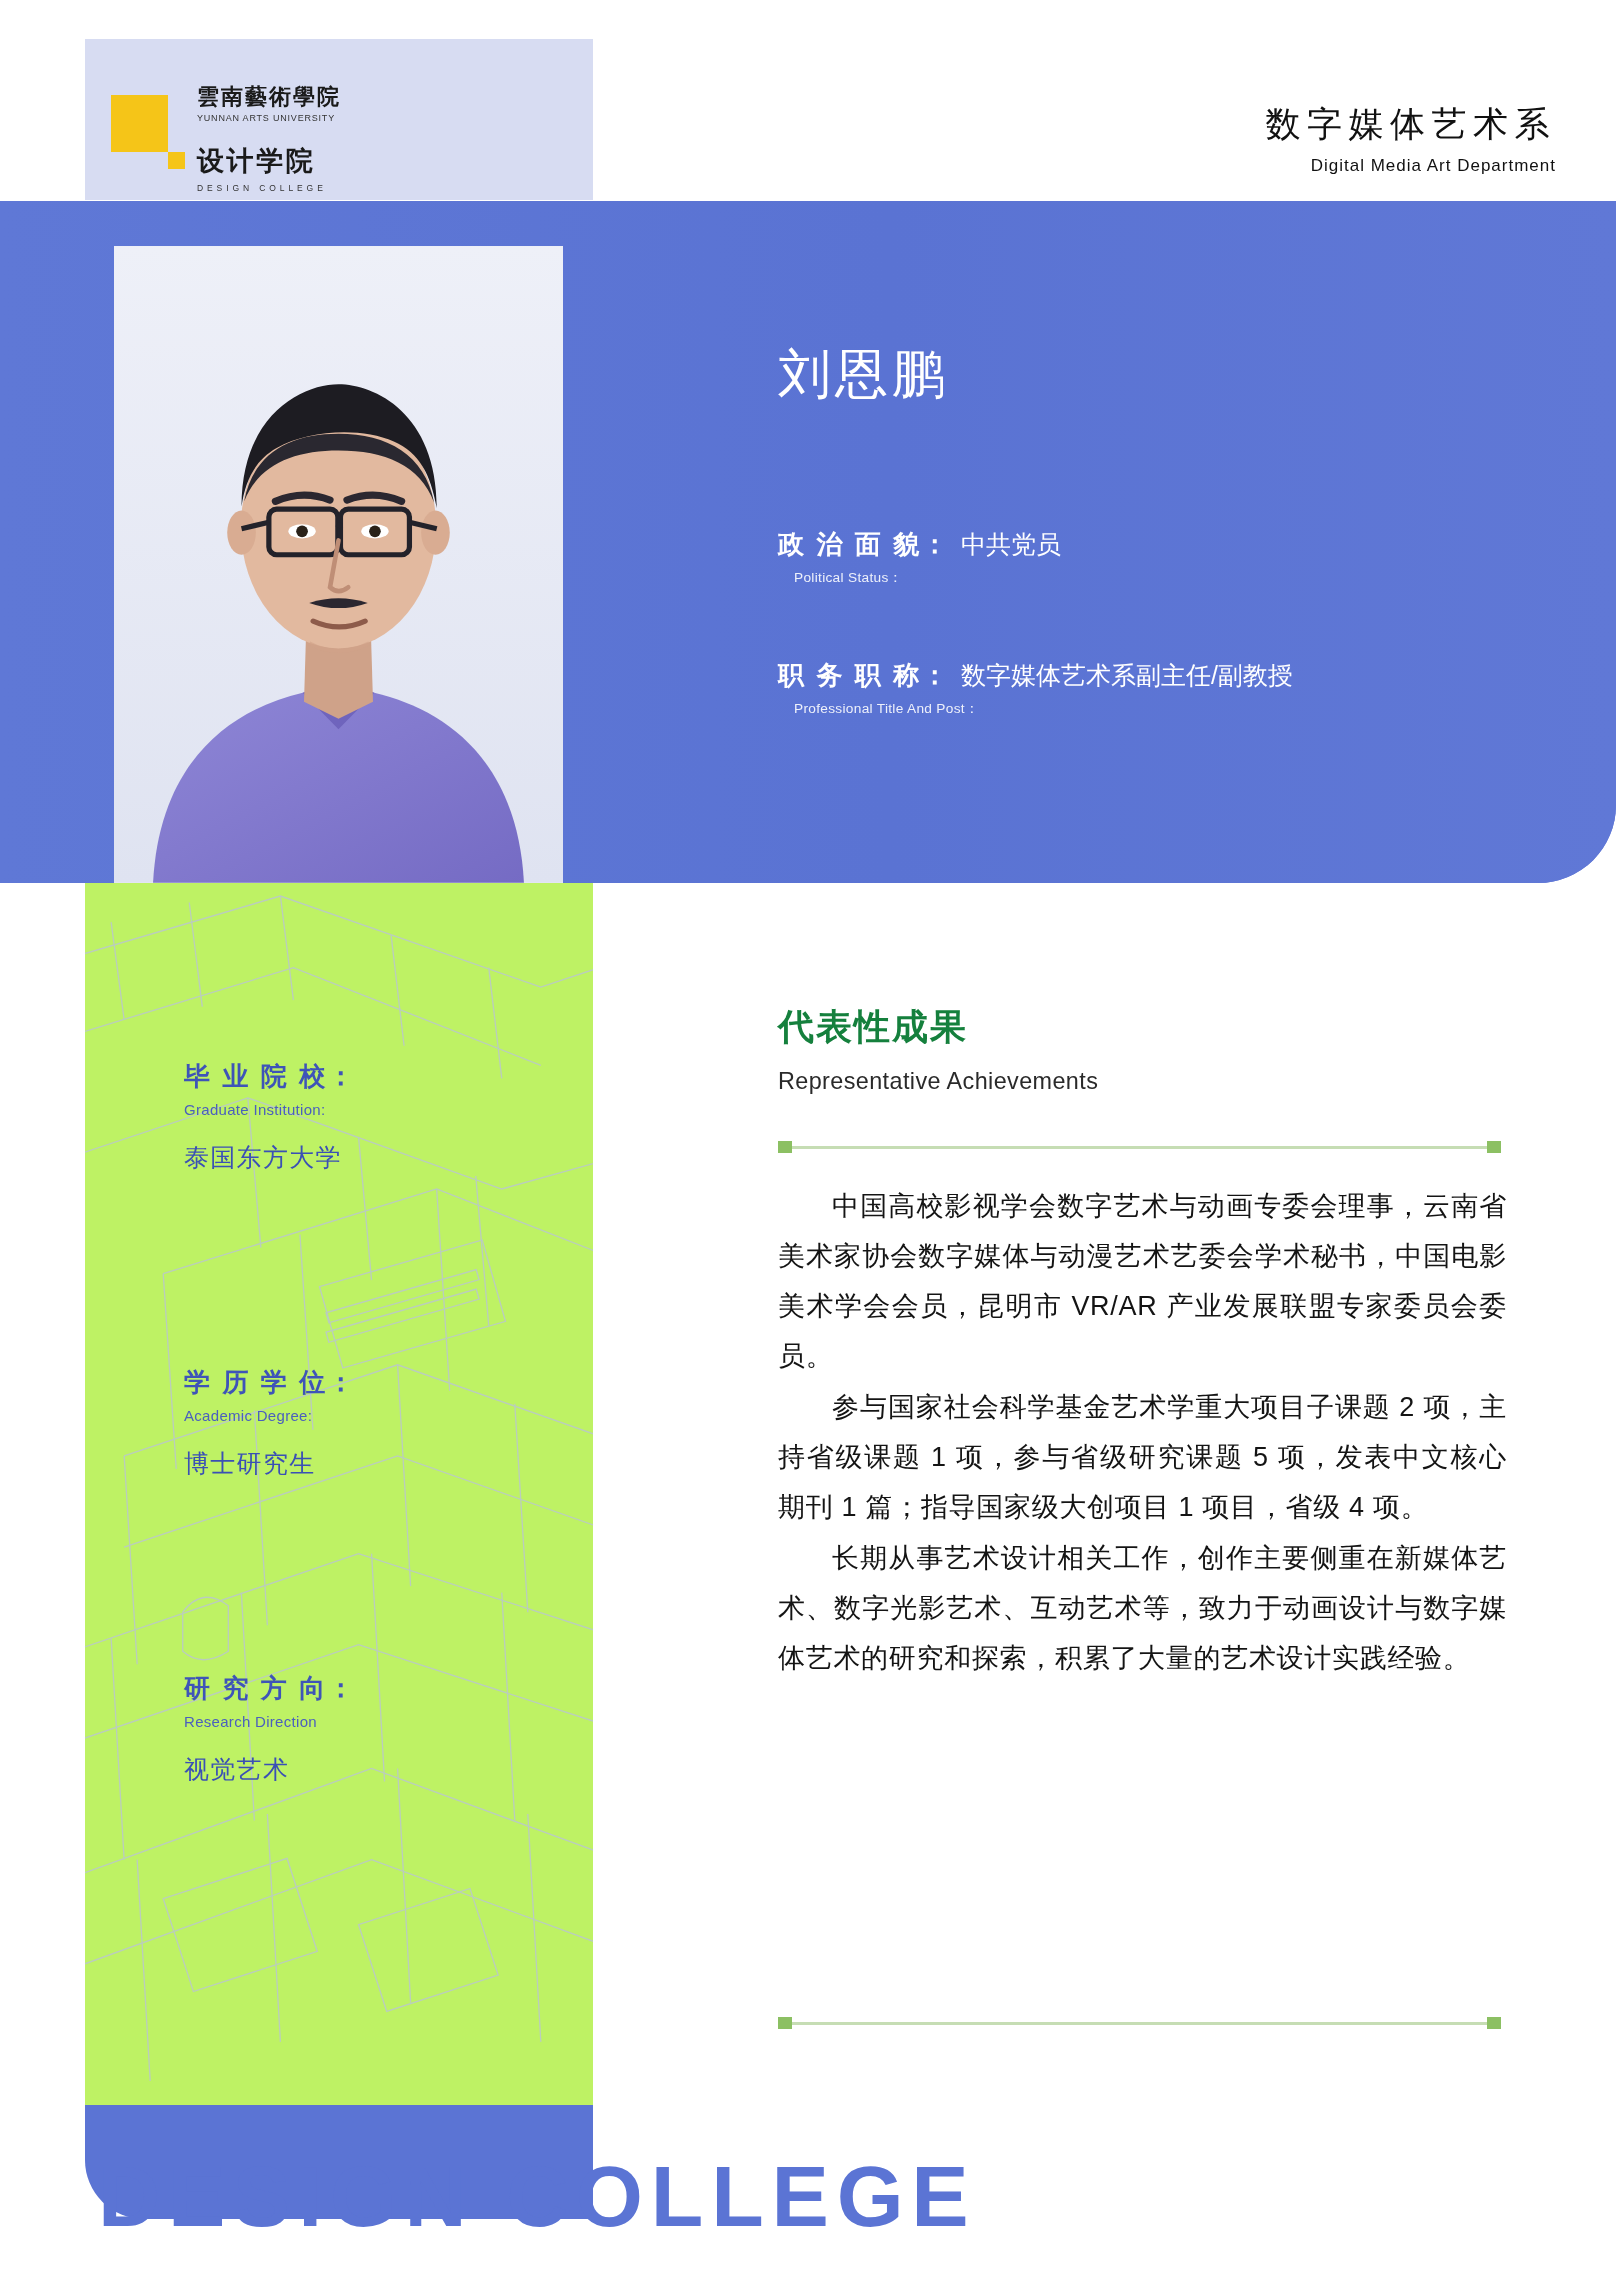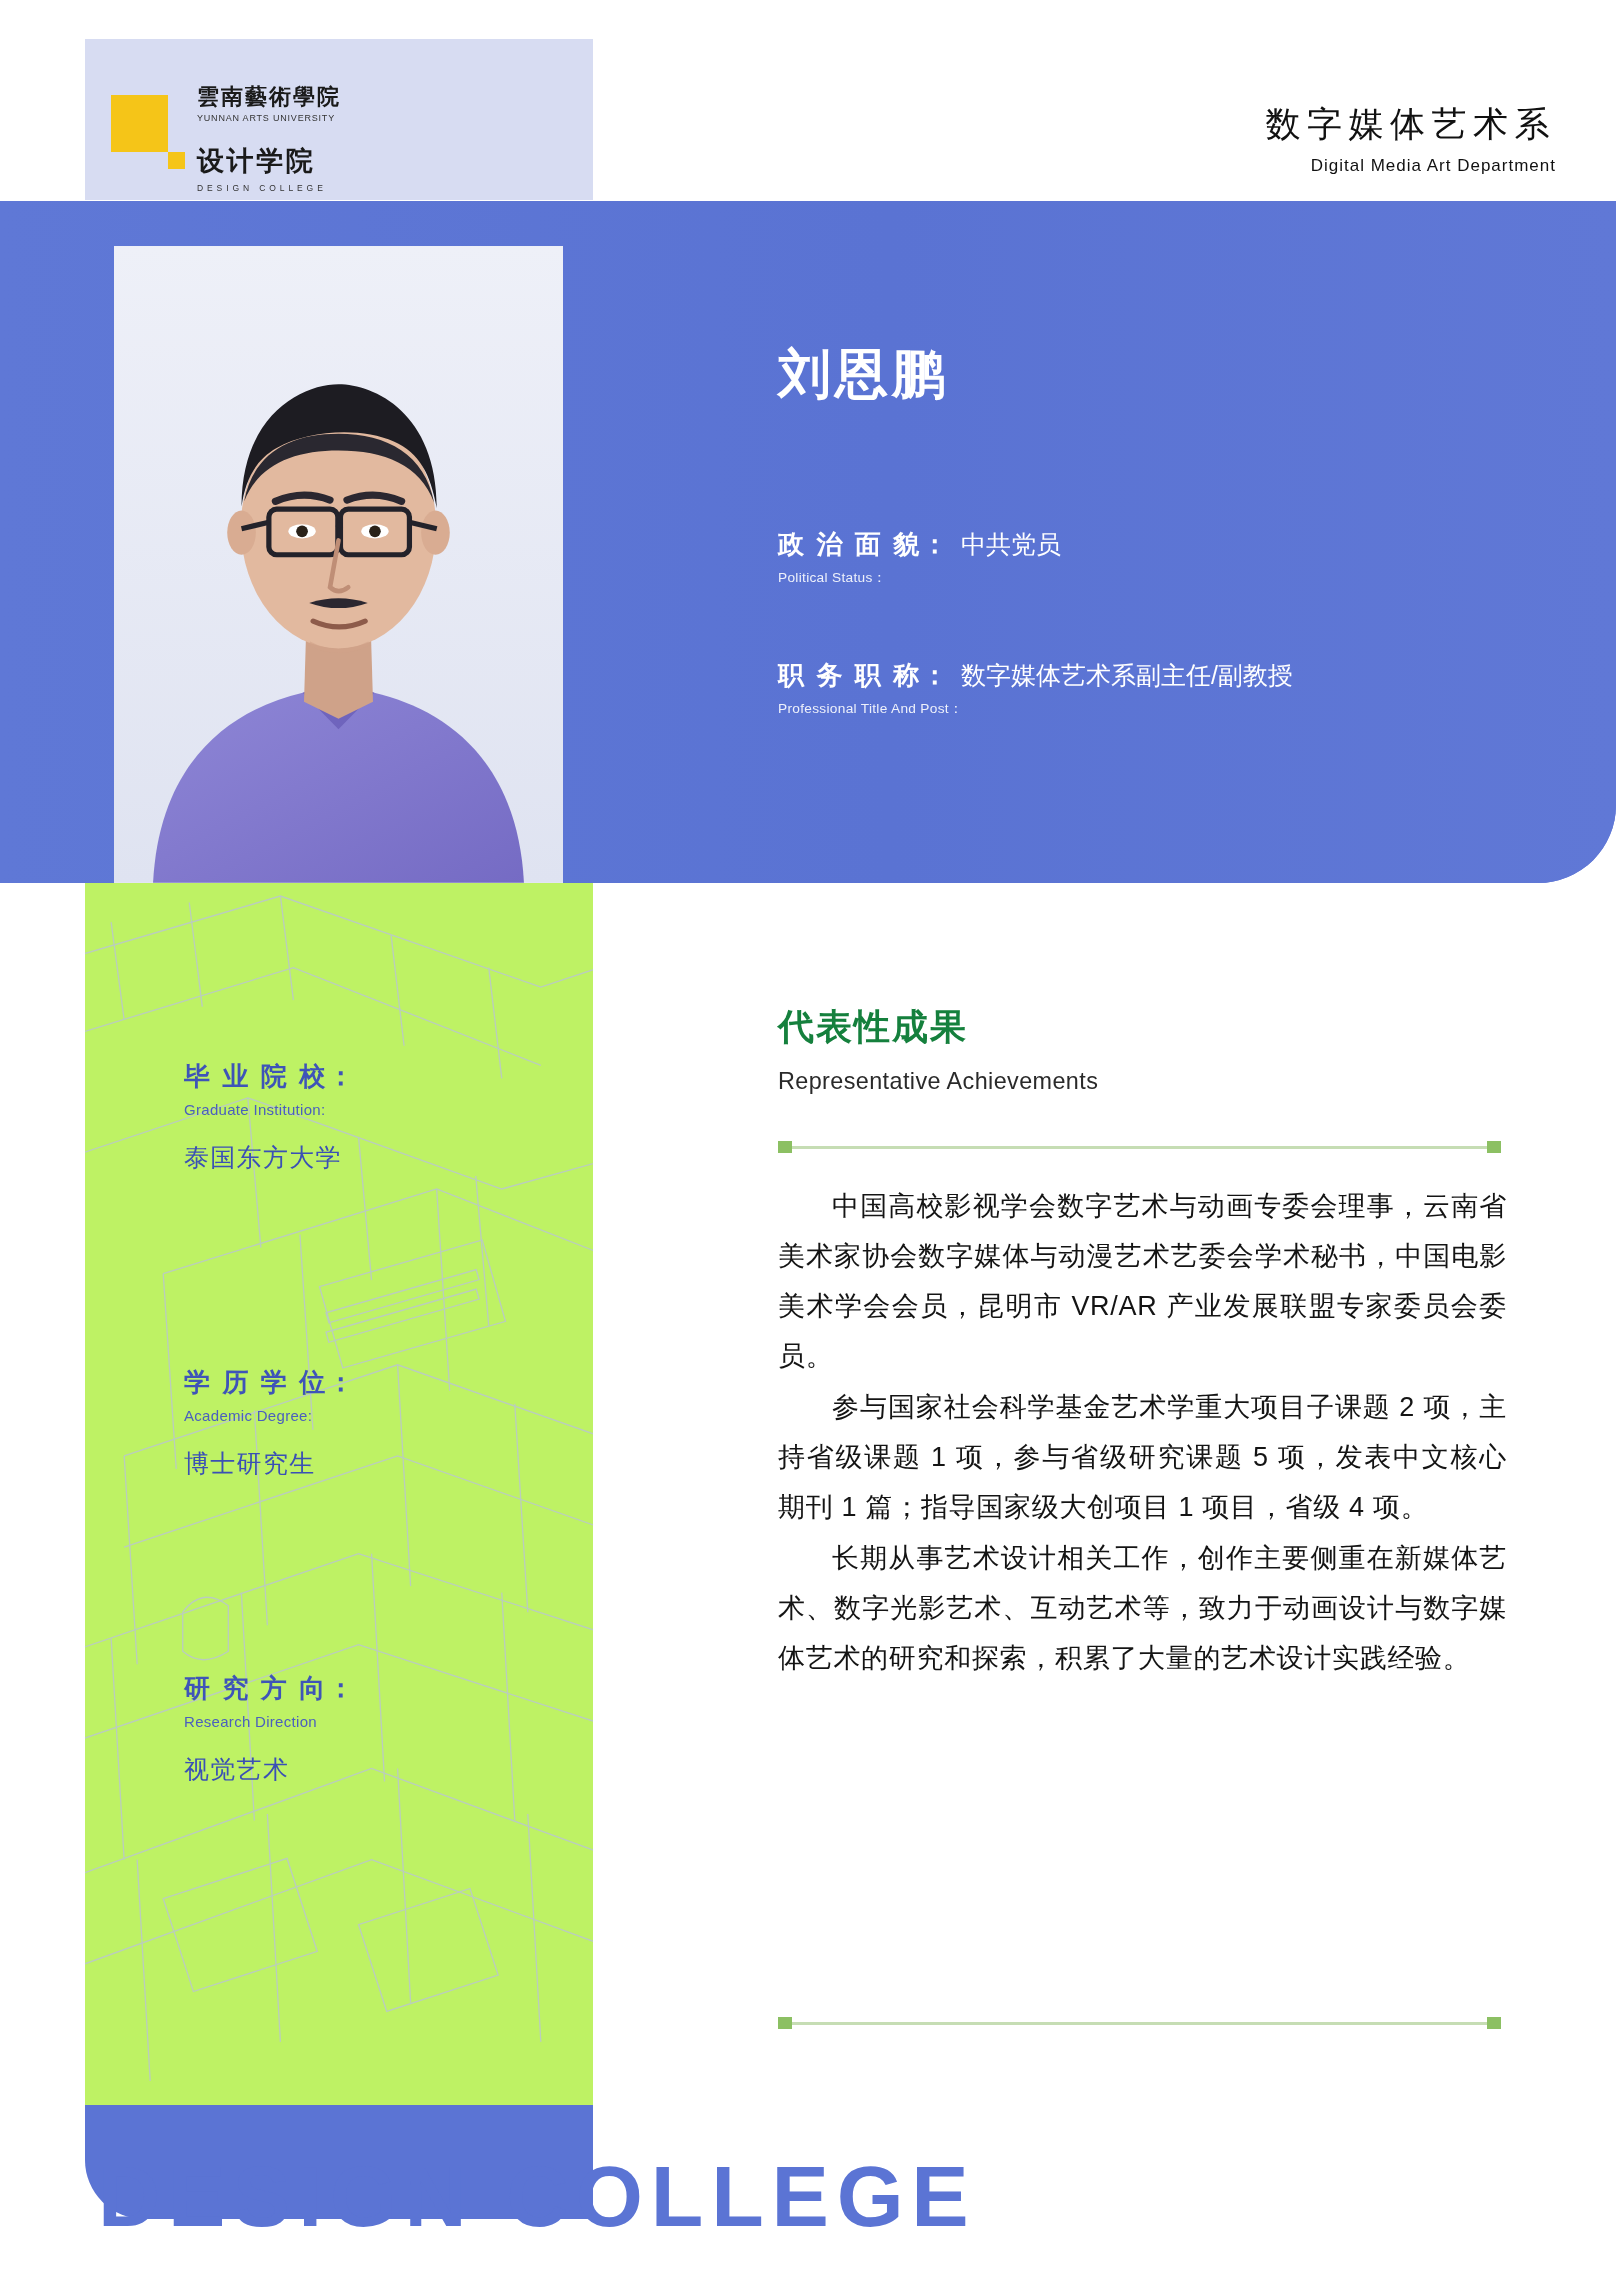--- a/index.html
+++ b/index.html
@@ -133,21 +133,21 @@
     background: #e9ecf7;
   }
   .portrait svg { display:block; }
 
   
   .person-name {
     position: absolute;
     left: 778px;
     top: 339px;
     font-size: 53px;
-    font-weight: 700;
+    font-weight: 400;
     color: #ffffff;
     letter-spacing: 3.9px;
     font-family: "Liberation Sans", sans-serif;
   }
   .field-block { position: absolute; left: 778px; }
   .fb1 { top: 527px; }
   .fb2 { top: 658px; }
   .field-row {
     display: flex;
     align-items: baseline;
@@ -163,20 +163,21 @@
     font-size: 25px;
     color: #ffffff;
     margin-left: 10.4px;
     white-space: nowrap;
   }
   .field-label-en {
     font-size: 13.7px;
     color: #eef1fb;
     margin-top: 6.5px;
     letter-spacing: 0.3px;
+    margin-left: 16px;
   }
 
   
   .left-col {
     position: absolute;
     left: 85px;
     top: 883px;
     width: 508px;
     height: 1224px;
     background: #bef264;

